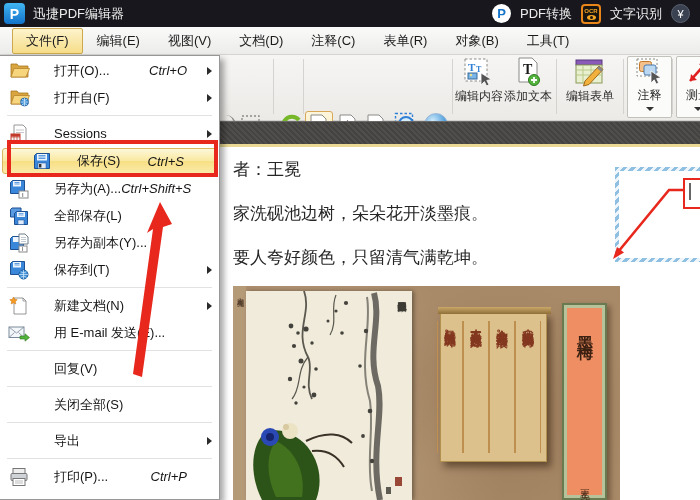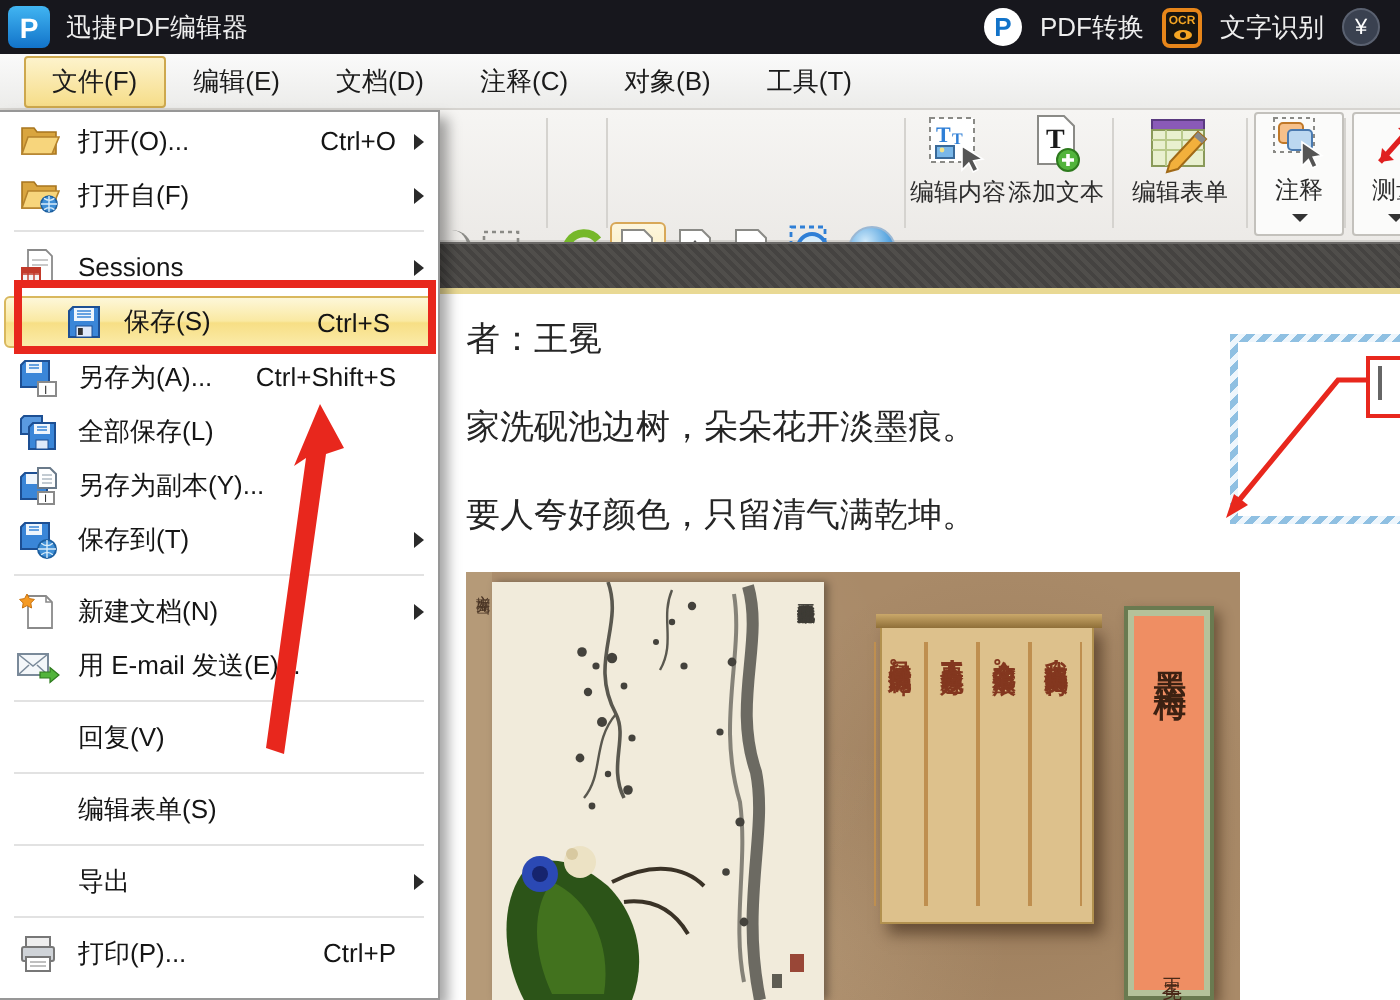--- a/index.html
+++ b/index.html
@@ -89,22 +89,22 @@
           letter-spacing:9px;color:#3c2112;font-family:"DejaVu Serif",serif;}
   .banner-author{writing-mode:vertical-rl;text-orientation:upright;font-size:10px;color:#4a2a18;
           letter-spacing:2px;font-family:"DejaVu Serif",serif;}
   
   .menu{position:absolute;left:0;top:55px;width:220px;height:445px;background:#fff;
         border:1px solid #979797;border-left:none;box-sizing:border-box;z-index:40;
         box-shadow:4px 4px 6px rgba(0,0,0,.35);padding-top:1px;}
   .mi{height:27px;display:flex;align-items:center;padding:0 4px 0 8px;font-size:13px;color:#151515;
       position:relative;box-sizing:border-box;}
   .mi .ico{width:22px;height:21px;margin-right:9px;flex:none;display:flex;align-items:center;justify-content:center;}
-  .mi .lbl{white-space:nowrap;}
-  .mi .sc{margin-left:auto;margin-right:17px;white-space:nowrap;}
+  .mi .lbl{white-space:nowrap;margin-left:15px;}
+  .mi .sc{margin-left:auto;margin-right:28px;white-space:nowrap;font-style:italic;}
   .mi .sub{position:absolute;right:7px;width:0;height:0;border-left:5px solid #2a2a2a;
            border-top:4px solid transparent;border-bottom:4px solid transparent;}
   .mi.hl{background:linear-gradient(#fdf7d9,#fae9a2 48%,#f7df85 52%,#fbeba9);
          border:1px solid #d9b85e;border-radius:3px;margin:1px 2px;height:26px;padding-left:28px;}
   .msep{height:1px;background:#e2e2e2;margin:4px 7px;}
   
   .redbox{position:absolute;left:7px;top:140px;width:211px;height:37px;border:4px solid #e8271d;
           z-index:100;box-sizing:border-box;}
   .redarrow{position:absolute;left:125px;top:196px;z-index:100;pointer-events:none;}
   
@@ -126,22 +126,24 @@
       <span class="ocr-eye"></span>
     </div>
     <span>文字识别</span>
     <div class="vip-ico">¥</div>
   </div>
 </div>
 
 <div class="menubar">
   <span class="mb-item active">文件(F)</span>
   <span class="mb-item">编辑(E)</span>
+  <span class="mb-item">视图(V)</span>
   <span class="mb-item">文档(D)</span>
   <span class="mb-item">注释(C)</span>
+  <span class="mb-item">表单(R)</span>
   <span class="mb-item">对象(B)</span>
   <span class="mb-item">工具(T)</span>
 </div>
 
 <div class="toolbar">
   <div class="frag1"></div>
   <div class="frag2"></div>
 
   <div class="tbtn" style="left:238px;top:57px;width:30px;height:30px;">
     <svg width="26" height="26" viewBox="0 0 26 26">
@@ -473,21 +475,21 @@
   <div class="mi">
     <span class="ico"></span>
     <span class="lbl">回复(V)</span>
   </div>
 
   <div class="msep"></div>
 
 
   <div class="mi">
     <span class="ico"></span>
-    <span class="lbl">编辑表单(S)</span>
+    <span class="lbl">关闭全部(S)</span>
   </div>
 
   <div class="msep"></div>
 
   <div class="mi">
     <span class="ico"></span>
     <span class="lbl">导出</span>
     <span class="sub"></span>
   </div>
 

